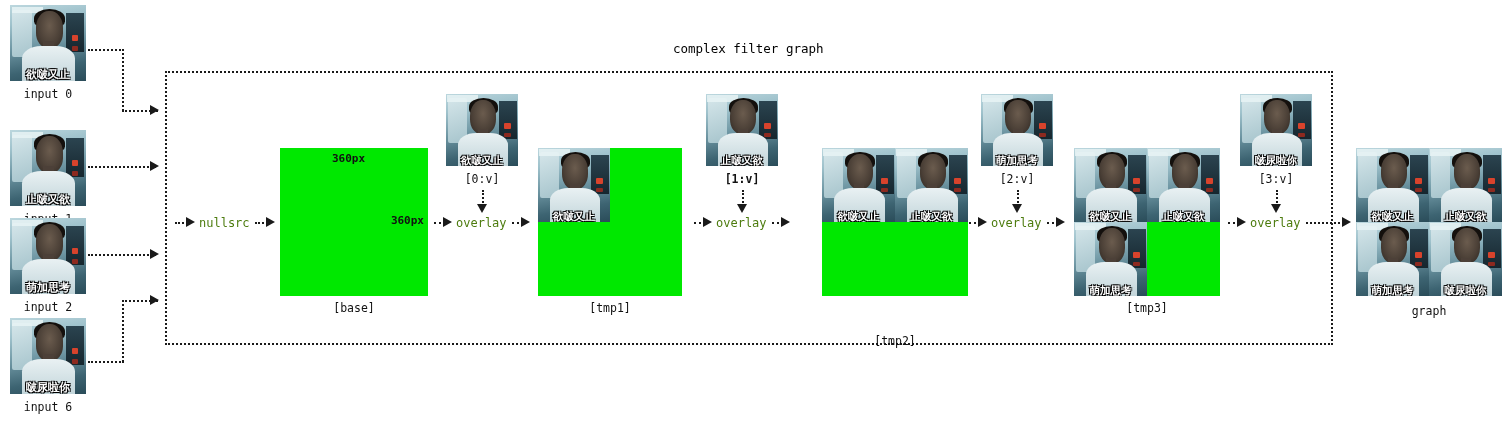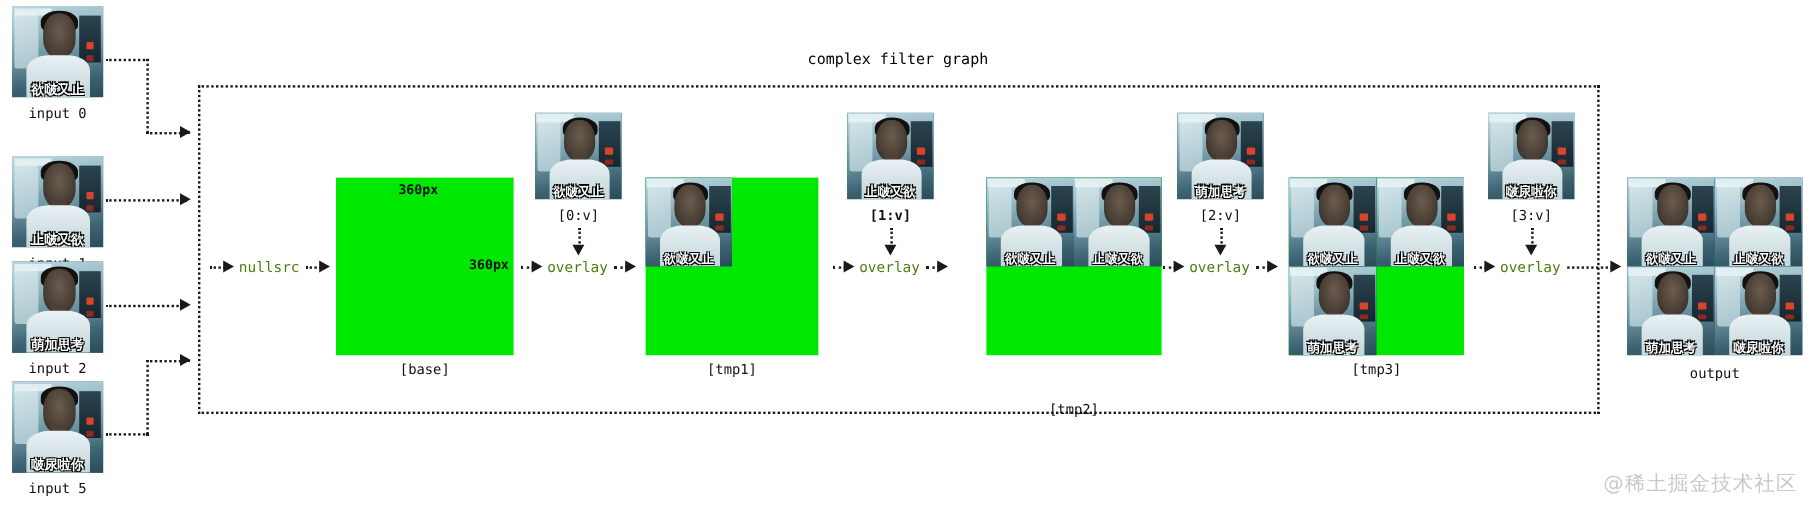--- a/index.html
+++ b/index.html
@@ -165,21 +165,21 @@
         <div class="strip"></div>
       <div class="rack"></div>
         <div class="led1"></div>
         <div class="led2"></div>
       <div class="hair"></div>
         <div class="head"></div>
         <div class="neck"></div>
         <div class="coat"></div>
       <div class="cap" style="font-size:11px;">啵尿啦你</div>
     </div>
-    <div class="lbl" style="left:0; top:82px; width:76px;">input 5</div>
+    <div class="lbl" style="left:0; top:82px; width:76px;">input 6</div>
   </div>
 
   <div class="dline-h" style="left:88px;  top:49px;  width:36px;"></div>
   <div class="dline-v" style="left:122px; top:49px;  height:62px;"></div>
   <div class="dline-h" style="left:122px; top:110px; width:36px;"></div>
   <div class="arrow-r" style="left:150px; top:105px;"></div>
 
   <div class="dline-h" style="left:88px;  top:166px; width:68px;"></div>
   <div class="arrow-r" style="left:150px; top:161px;"></div>
 
@@ -449,18 +449,17 @@
         <div class="rack"></div>
           <div class="led1"></div>
           <div class="led2"></div>
         <div class="hair"></div>
           <div class="head"></div>
           <div class="neck"></div>
           <div class="coat"></div>
         <div class="cap" style="font-size:10.5px;">啵尿啦你</div>
       </div>
     </div>
-    <div class="lbl" style="left:0; top:156px; width:146px;">output</div>
-  </div>
-
-  <div class="watermark">@稀土掘金技术社区</div>
+    <div class="lbl" style="left:0; top:156px; width:146px;">graph</div>
+  </div>
+
 
 </div>
 
 </body></html>

